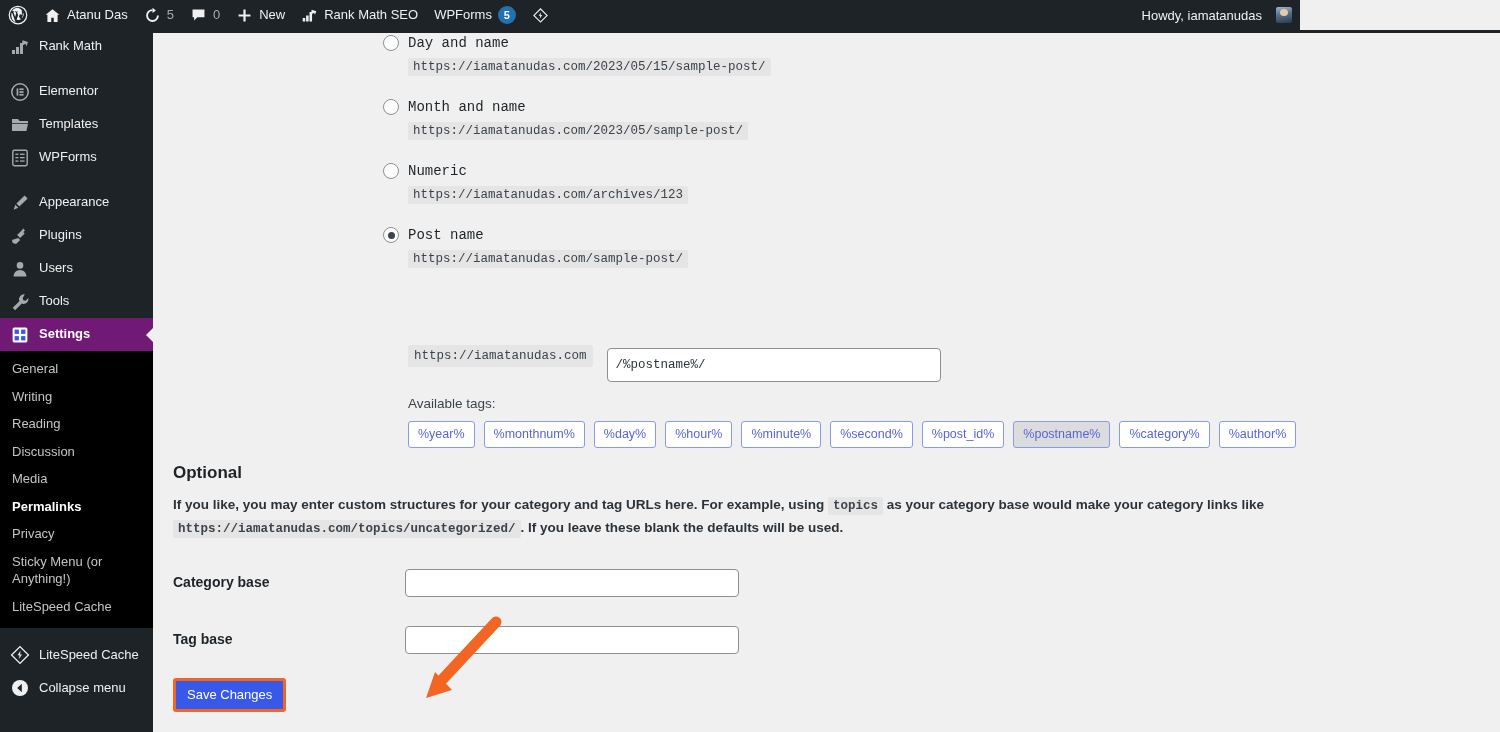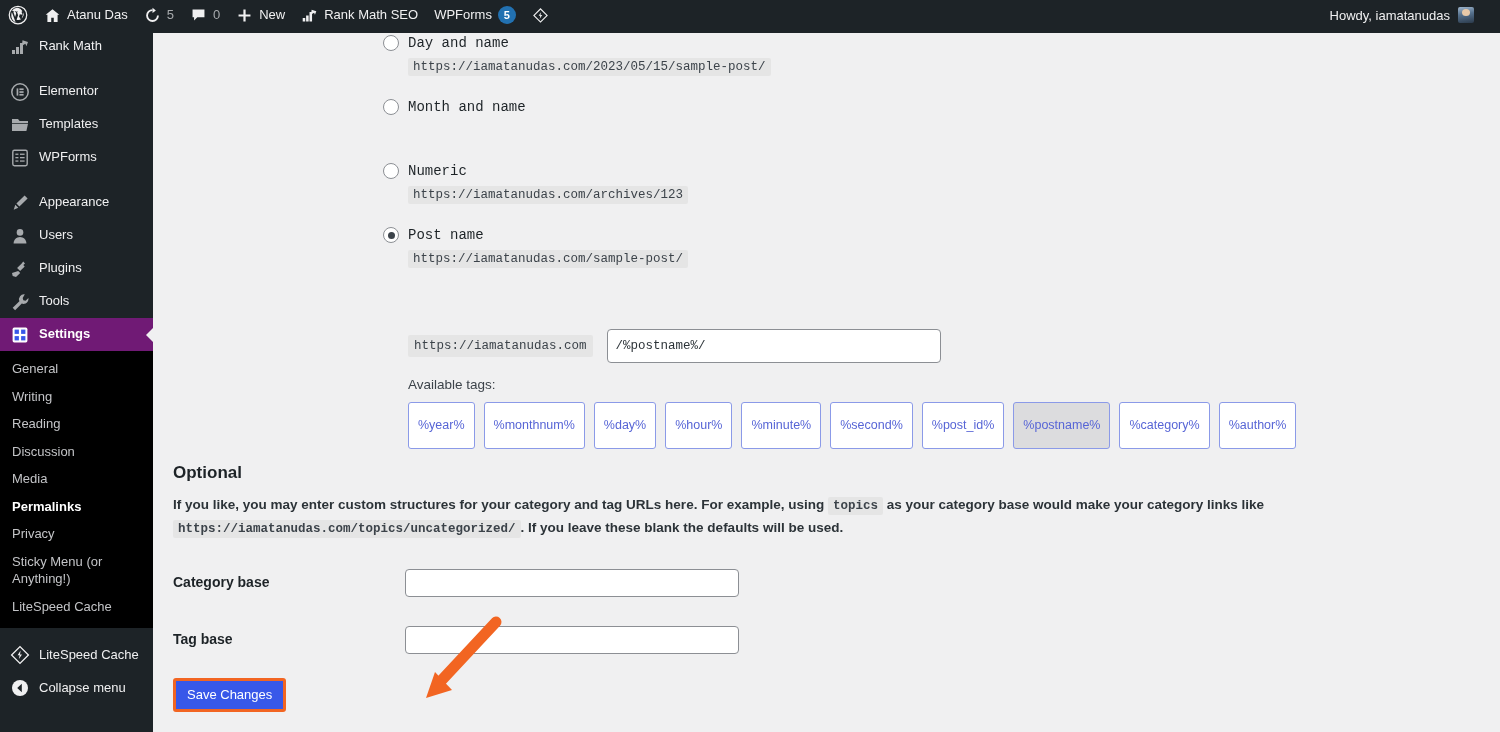--- a/index.html
+++ b/index.html
@@ -7,21 +7,21 @@
     width: 1500px; height: 732px;
     overflow: hidden;
     background: #f0f0f1;
     font-family: "Liberation Sans", sans-serif;
     -webkit-font-smoothing: antialiased;
   }
 
   
   #adminbar {
     position: absolute; top: 0; left: 0;
-    width: 1500px; height: 30px;
+    width: 1300px; height: 30px;
     background: #1d2327;
     color: #f0f0f1;
     display: flex; align-items: center;
     font-size: 13px;
     z-index: 30;
   }
   .ab-item {
     display: flex; align-items: center; gap: 6px;
     height: 30px; padding: 0 8px;
     color: #f0f0f1; white-space: nowrap; cursor: pointer;
@@ -30,21 +30,21 @@
   .ab-count { color: #a7aaad; }
   .ab-spacer { flex: 1 1 auto; }
   .wp-logo { width: 20px; height: 20px; display:block; }
   .ab-ico { width: 17px; height: 17px; display: block; }
   .ab-badge {
     display: inline-flex; align-items: center; justify-content: center;
     min-width: 18px; height: 18px; padding: 0 5px;
     border-radius: 9px; background: #2271b1; color: #fff;
     font-size: 11px; font-weight: 600;
   }
-  .ab-right { display: flex; align-items: center; gap: 8px; padding-right: 26px; }
+  .ab-right { display: flex; align-items: center; gap: 14px; padding-right: 8px; }
   .avatar {
     width: 16px; height: 16px; border-radius: 2px;
     background: linear-gradient(170deg,#9fb6cd 0%,#55708c 45%,#2b3a4b 100%);
     position: relative; overflow: hidden; flex: none;
   }
   .avatar::after {
     content: ""; position: absolute; left: 4px; top: 2px;
     width: 8px; height: 7px; border-radius: 50%; background: #e8c9a8;
   }
 
@@ -134,27 +134,28 @@
     background: #e5e5e5; color: #3c434a;
     font-family: "Liberation Mono", monospace; font-size: 12.5px;
     padding: 4px 6px; border-radius: 2px; white-space: nowrap;
   }
   .struct-input {
     width: 334px; height: 28px; margin-left: 14px;
     border: 1px solid #8c8f94; border-radius: 4px;
     background: #fff; color: #2c3338;
     font-family: "Liberation Mono", monospace; font-size: 12.5px;
     padding: 16px 8px;
+    margin-top: 19px;
   }
   .avail-label { margin-left: 25px; margin-top: 14px; font-size: 13.5px; color: #3c434a; }
   .tag-list { display: flex; gap: 9px; margin-left: 25px; margin-top: 10px; }
   .tag-btn {
     border: 1px solid #8b9ae8; border-radius: 3px;
     background: #fff; color: #5765d6;
-    font-size: 12.5px; padding: 16px 9px; cursor: pointer;
+    font-size: 12.5px; padding: 6px 9px; cursor: pointer;
     font-family: "Liberation Sans", sans-serif; line-height: 1;
   }
   .tag-btn.active { background: #dcdcde; border-color: #8b9ae8; color: #5765d6; }
 
   .optional-h2 {
     position: absolute; left: 20px; top: 430px;
     font-size: 17px; font-weight: 600; color: #1d2327;
   }
   .optional-p {
     position: absolute; left: 20px; top: 461px; width: 1300px;
@@ -308,31 +309,31 @@
 
     <div class="menu-item">
       <svg class="mi-icon" viewBox="0 0 20 20">
         <path fill="#a7aaad" d="M14.6 2.4 17.6 5.4 9.4 13.6 6.4 10.6 14.6 2.4zM5.3 11.7l3 3-4.6 2 1.6-5z"></path>
       </svg>
       <span class="mlabel">Appearance</span>
     </div>
 
     <div class="menu-item">
       <svg class="mi-icon" viewBox="0 0 20 20">
+        <path fill="#a7aaad" d="M13.2 2.6 15 4.4l-1.7 1.7 1.4 1.4-4.6 4.6-3-3L11.7 4.5l1.5-1.9zM8.2 11.9l2 2L6 18l-3.3-.9L2 13.9l6.2-2z"></path>
+      </svg>
+      <span class="mlabel">Plugins</span>
+    </div>
+
+    <div class="menu-item">
+      <svg class="mi-icon" viewBox="0 0 20 20">
         <circle cx="10" cy="6.4" r="3.3" fill="#a7aaad"></circle>
         <path fill="#a7aaad" d="M3.6 17.4c0-3.6 2.9-6.4 6.4-6.4s6.4 2.8 6.4 6.4H3.6z"></path>
       </svg>
       <span class="mlabel">Users</span>
-    </div>
-
-    <div class="menu-item">
-      <svg class="mi-icon" viewBox="0 0 20 20">
-        <path fill="#a7aaad" d="M13.2 2.6 15 4.4l-1.7 1.7 1.4 1.4-4.6 4.6-3-3L11.7 4.5l1.5-1.9zM8.2 11.9l2 2L6 18l-3.3-.9L2 13.9l6.2-2z"></path>
-      </svg>
-      <span class="mlabel">Plugins</span>
     </div>
 
     <div class="menu-item">
       <svg class="mi-icon" viewBox="0 0 20 20">
         <path fill="#a7aaad" d="M14.8 2.3a5 5 0 0 0-5.4 6.9l-6.7 6.6 2.4 2.4 6.7-6.6a5 5 0 0 0 6.6-5.6l-2.8 2.8-2.3-.6-.6-2.3 2.1-3.6z"></path>
       </svg>
       <span class="mlabel">Tools</span>
     </div>
 
     <div class="menu-item current">
@@ -388,20 +389,21 @@
         <span class="radio-label">Day and name</span>
       </div>
       <div class="code-sample">https://iamatanudas.com/2023/05/15/sample-post/</div>
     </div>
 
     <div class="radio-row" style="top: 66px;">
       <div class="radio-line">
         <span class="wp-radio"></span>
         <span class="radio-label">Month and name</span>
       </div>
+      <div class="code-sample">https://iamatanudas.com/2023/05/sample-post/</div>
     </div>
 
     <div class="radio-row" style="top: 130px;">
       <div class="radio-line">
         <span class="wp-radio"></span>
         <span class="radio-label">Numeric</span>
       </div>
       <div class="code-sample">https://iamatanudas.com/archives/123</div>
     </div>
 

